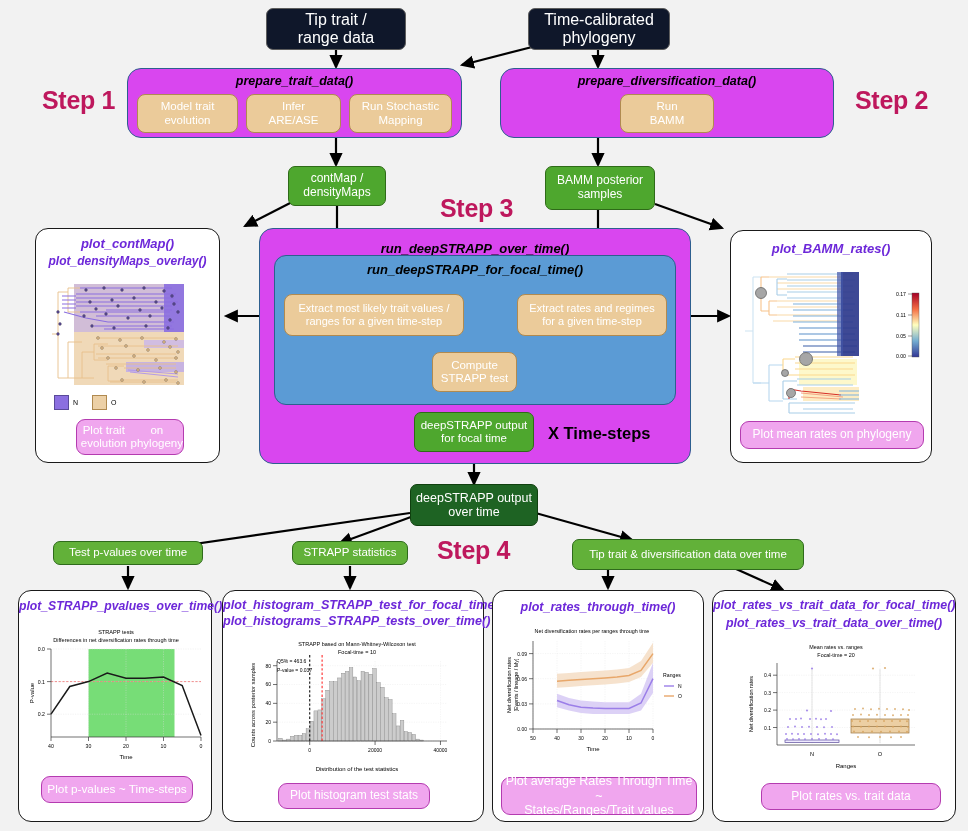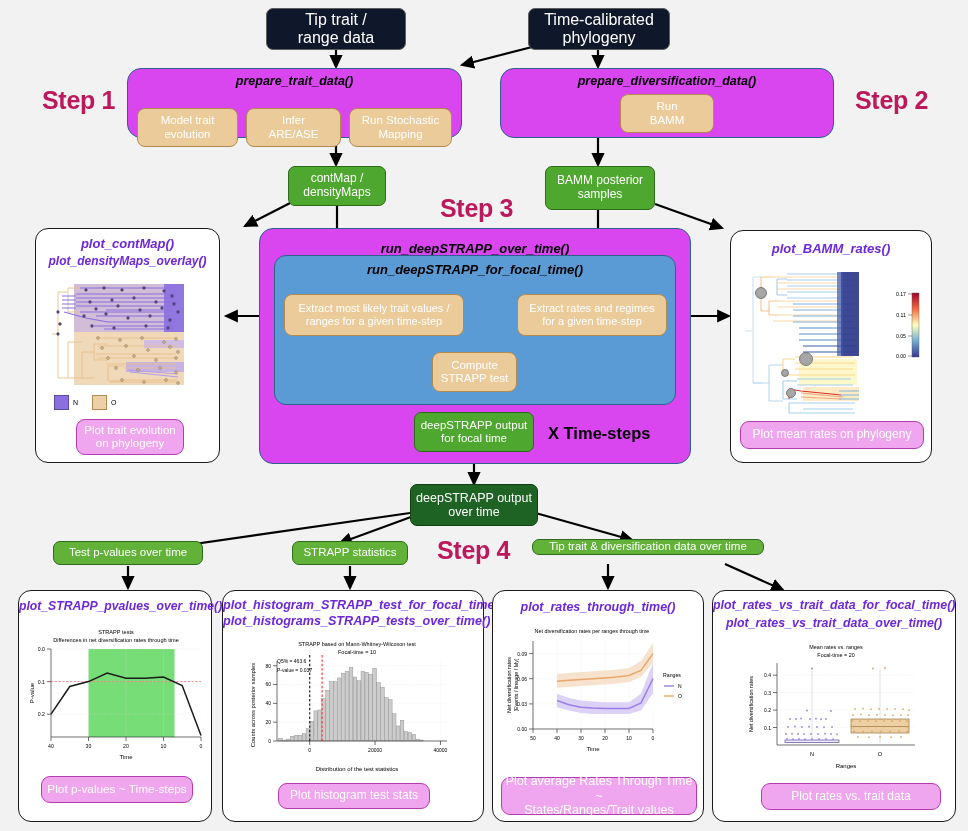--- a/index.html
+++ b/index.html
@@ -115,21 +115,21 @@
   <span>Tip trait /</span>
   <span>range data</span>
 </div>
 <div class="abs node grey-node" style="left:528px;top:8px;width:142px;height:42px;flex-direction:column;">
   <span>Time-calibrated</span>
   <span>phylogeny</span>
 </div>
 
 <div class="abs blue-box" style="left:127px;top:68px;width:335px;height:70px;">
   <div class="fn-label" style="margin-top:5px;">prepare_trait_data()</div>
-  <div style="display:flex;gap:8px;justify-content:center;margin-top:20px;">
+  <div style="display:flex;gap:8px;justify-content:center;margin-top:6px;">
     <div class="node tan-node" style="width:99px;height:37px;flex-direction:column;">
       <span>Model trait</span>
       <span>evolution</span>
     </div>
     <div class="node tan-node" style="width:93px;height:37px;flex-direction:column;">
       <span>Infer</span>
       <span>ARE/ASE</span>
     </div>
     <div class="node tan-node" style="width:101px;height:37px;flex-direction:column;">
       <span>Run Stochastic</span>
@@ -286,21 +286,21 @@
     <span style="display:flex;align-items:center;gap:4px;">
       <span style="display:inline-block;width:13px;height:13px;background:#8b6fe0;border:1px solid #5a4a9a;"></span>
       <span class="tick-lab" style="font-size:7px;">N</span>
     </span>
     <span style="display:flex;align-items:center;gap:4px;">
       <span style="display:inline-block;width:13px;height:13px;background:#ecd0a6;border:1px solid #b08a50;"></span>
       <span class="tick-lab" style="font-size:7px;">O</span>
     </span>
   </div>
 
-  <div class="abs node magenta-node" style="left:40px;top:190px;width:108px;height:36px;flex-direction:column;font-size:11.5px;">
+  <div class="abs node magenta-node" style="left:40px;top:190px;width:108px;height:36px;font-size:11.5px;">
     <span>Plot trait evolution</span>
     <span>on phylogeny</span>
   </div>
 </div>
 
 <div class="abs white-panel" style="left:730px;top:230px;width:202px;height:233px;">
   <div class="panel-title" style="margin-top:10px;">plot_BAMM_rates()</div>
 
   <div class="abs" style="left:12px;top:40px;width:140px;height:145px;">
     <svg viewBox="0 0 140 145" width="140" height="145">
@@ -405,21 +405,21 @@
     <span>Plot mean rates on phylogeny</span>
   </div>
 </div>
 
 <div class="abs node green-step4" style="left:53px;top:541px;width:150px;height:24px;">
   <span>Test p-values over time</span>
 </div>
 <div class="abs node green-step4" style="left:292px;top:541px;width:116px;height:24px;">
   <span>STRAPP statistics</span>
 </div>
-<div class="abs node green-step4" style="left:532px;top:539px;width:232px;height:16px;">
+<div class="abs node green-step4" style="left:572px;top:539px;width:232px;height:31px;">
   <span>Tip trait &amp; diversification data over time</span>
 </div>
 
 <div class="abs white-panel" style="left:18px;top:590px;width:194px;height:232px;">
   <div class="panel-title" style="margin-top:8px;font-size:12.2px;">plot_STRAPP_pvalues_over_time()</div>
   <div class="abs" style="left:6px;top:32px;width:182px;height:140px;">
     <svg viewBox="0 0 182 140" width="182" height="140">
       <text x="91" y="11" font-size="5.6" text-anchor="middle" font-family="Liberation Sans, sans-serif">STRAPP tests</text>
       <text x="91" y="19" font-size="5.6" text-anchor="middle" font-family="Liberation Sans, sans-serif">Differences in net diversification rates through time</text>
 

